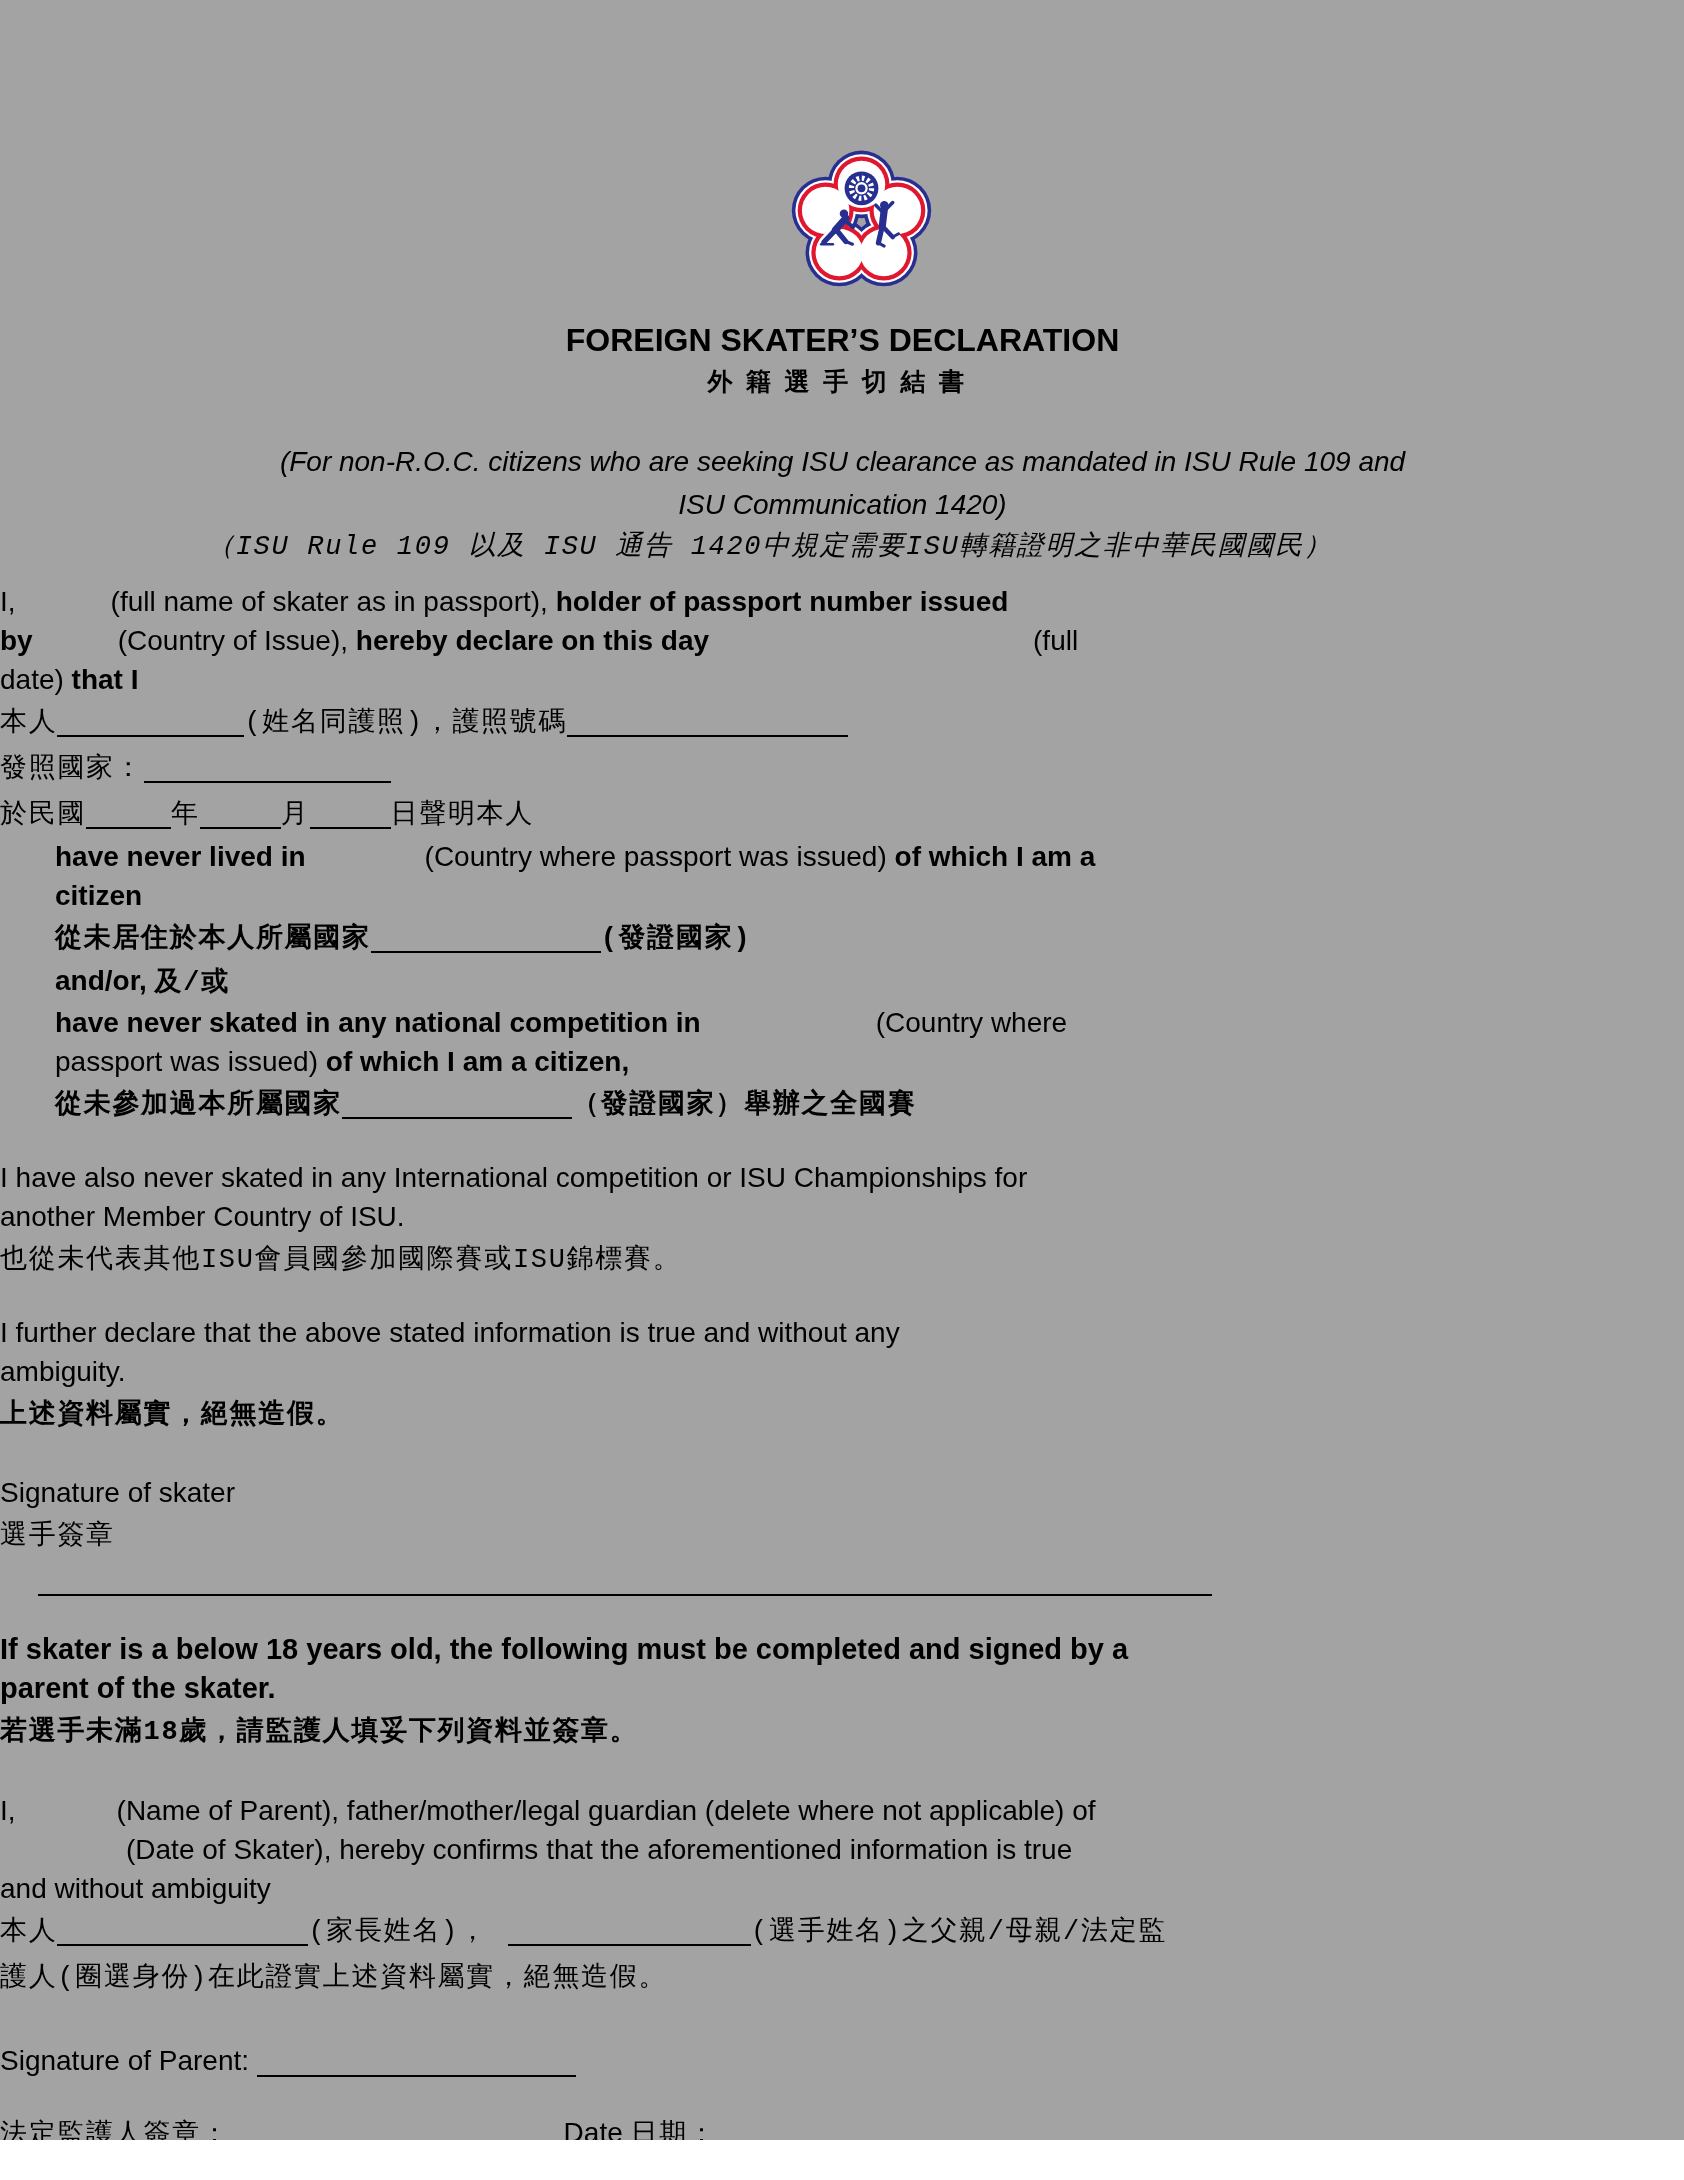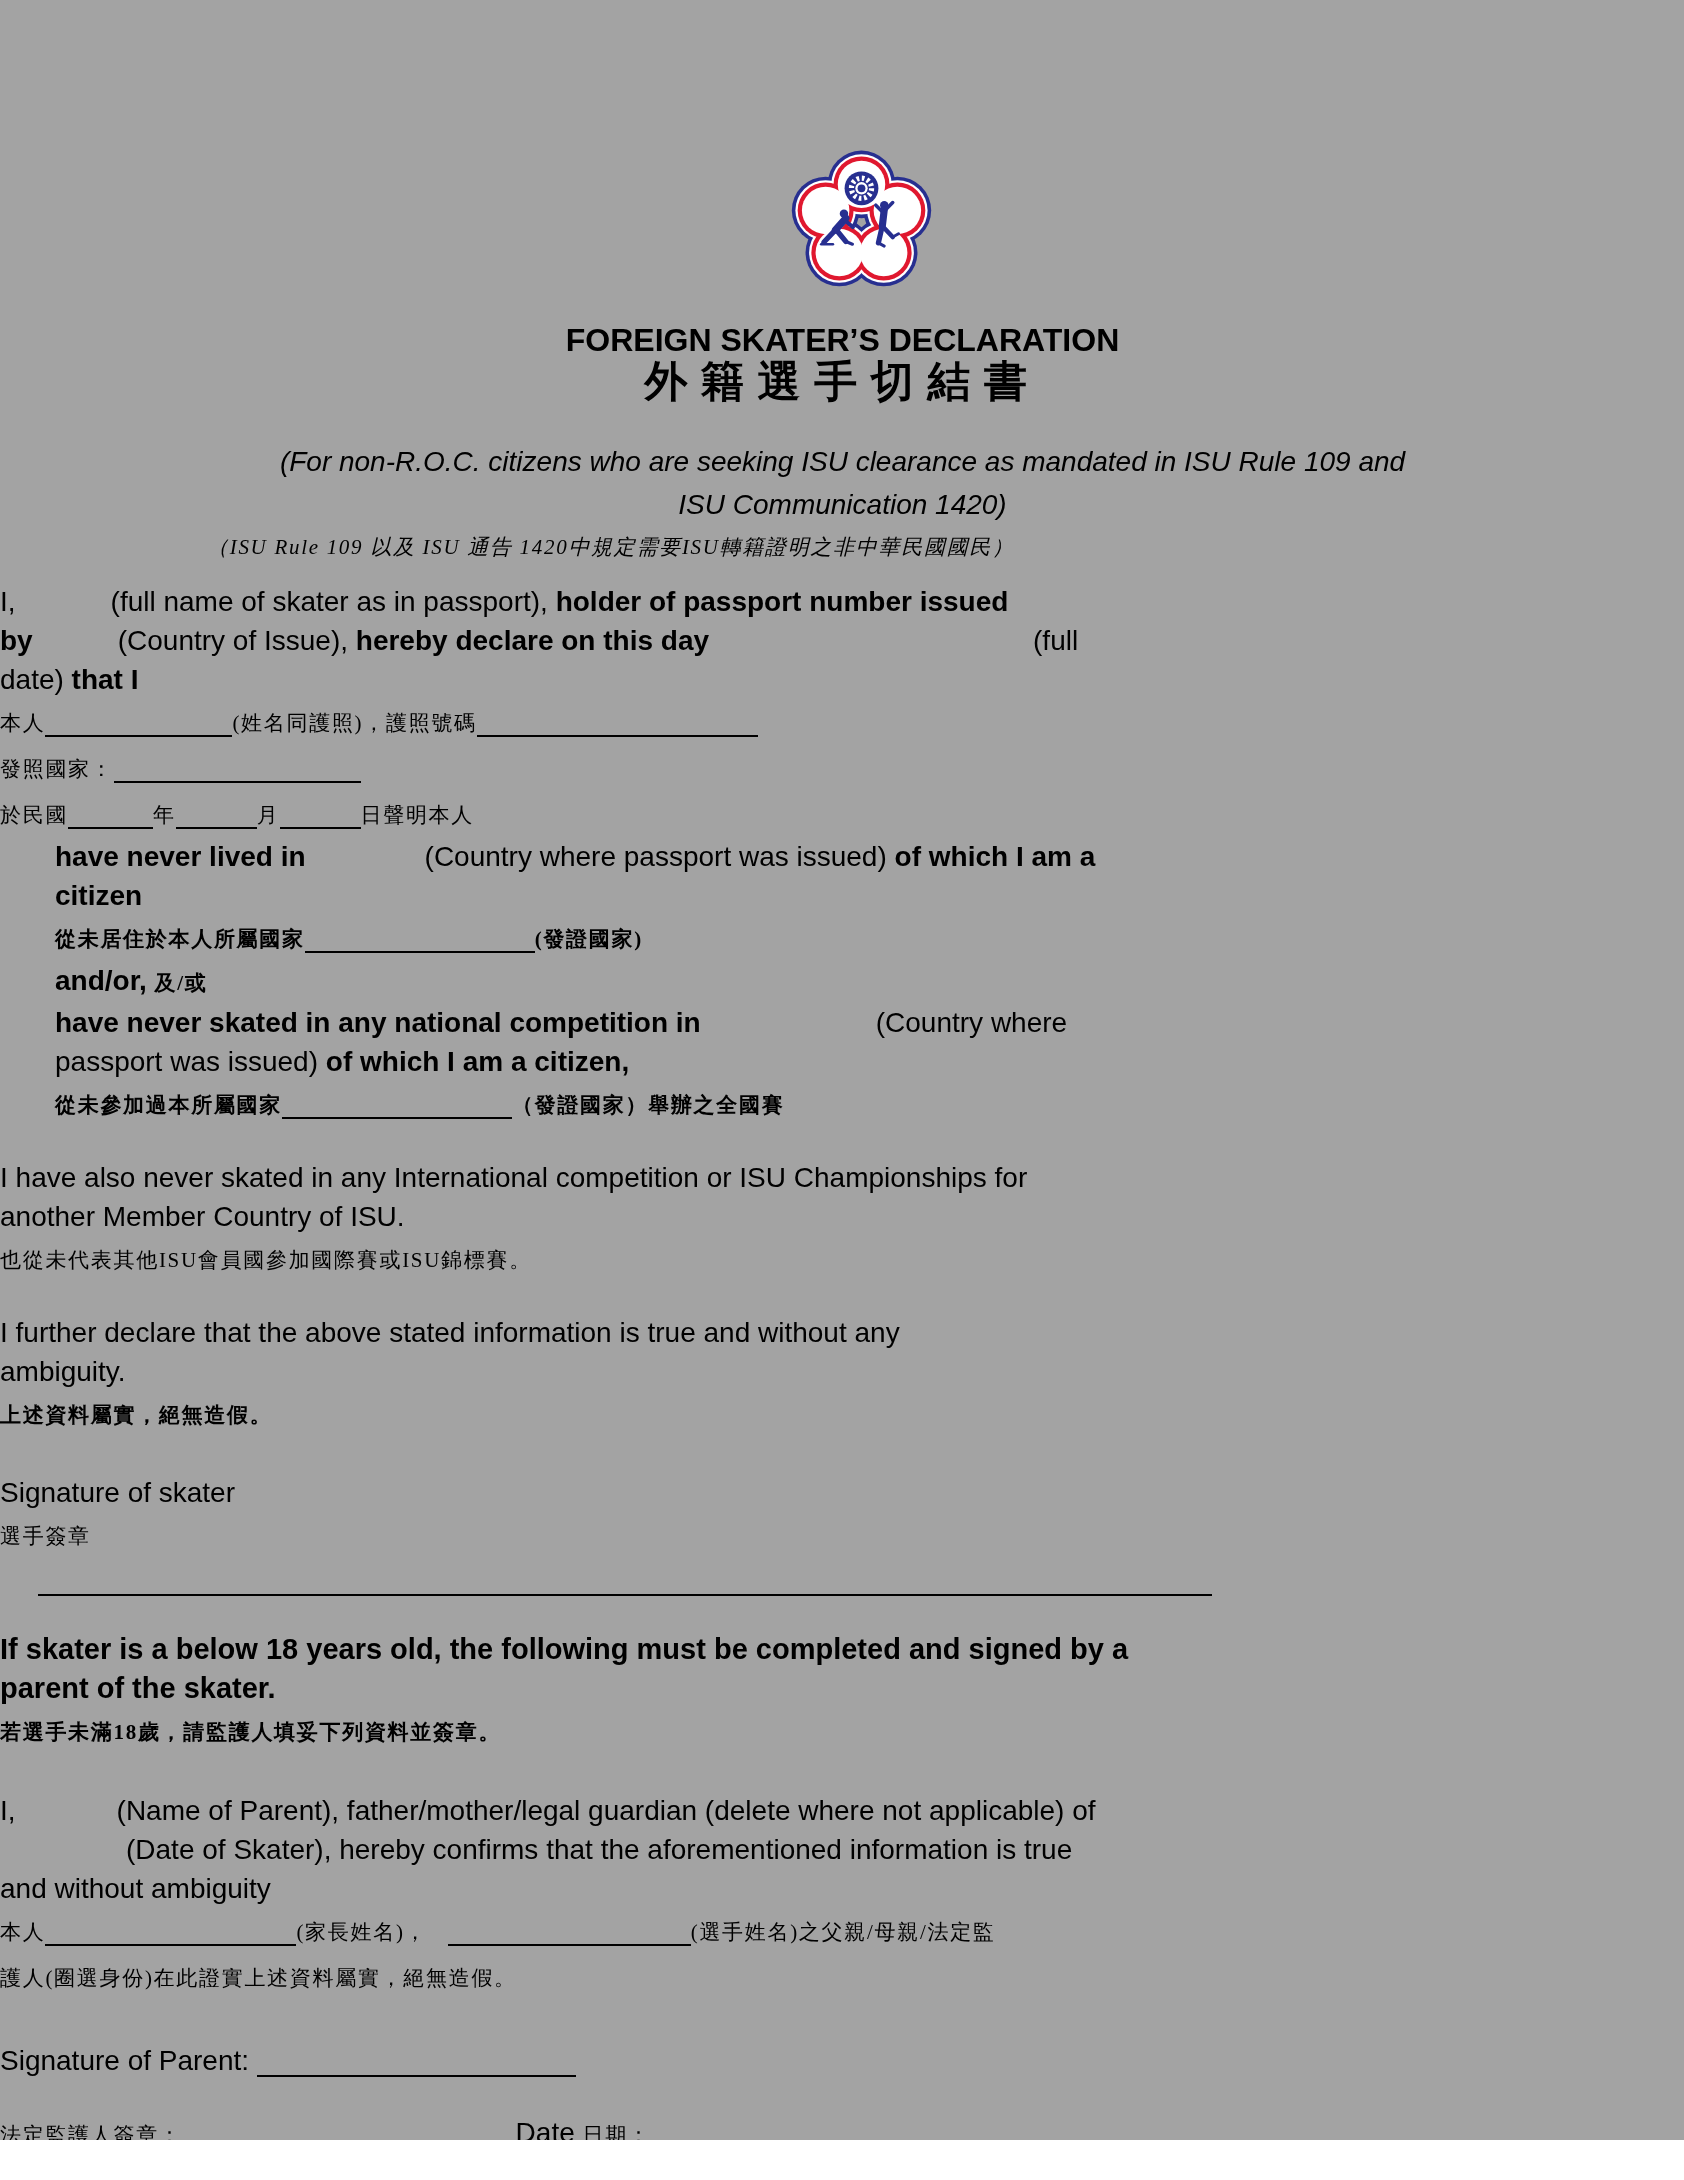--- a/index.html
+++ b/index.html
@@ -1,29 +1,29 @@
 <!DOCTYPE html>
 <html style="font-size:13.6px"><head>
 <meta charset="utf-8">
 <style>
   html,body{margin:0;padding:0;background:#ffffff;}
   .page{width:1685px;height:2140px;background:#a3a3a3;color:#000;overflow:hidden;
         font-family:"Liberation Sans","DejaVu Sans",sans-serif;position:relative;}
   .header{text-align:center;}
   .logo{margin-top:145px;display:inline-block;position:relative;left:19px;}
   .title{font-size:32px;font-weight:bold;line-height:39px;margin-top:25.6px;}
-  .title-zh{font-size:43px;font-weight:bold;line-height:43px;letter-spacing:13.6px;
+  .title-zh{font-size:25px;font-weight:bold;line-height:43px;letter-spacing:13.6px;
             font-family:"Liberation Serif","DejaVu Serif",serif;}
   .intro{margin-top:37px;font-style:italic;font-size:28px;line-height:43px;}
   .intro .c{text-align:center;}
   .intro .zh-line{margin-left:207px;text-align:left;}
   main{margin-top:13.6px;}
   .ln{font-size:28px;line-height:39px;white-space:nowrap;}
   .lnzh{line-height:44px;}
-  .zh{font-family:Liberation Serif, serif;font-size:21px;letter-spacing:1.7px;}
+  .zh{font-family:Liberation Mono, monospace;font-size:27px;letter-spacing:1.7px;}
   .b{font-weight:bold;}
   .ind{margin-left:55px;}
   .gap{display:inline-block;}
   .bl{display:inline-block;border-bottom:2.6px solid #000;height:1em;vertical-align:-6.8px;}
   .sig-rule{border:none;border-top:2.6px solid #000;height:0;width:1174px;margin:36px 0 0 38px;}
   .sec-head{margin-top:34px;font-size:29px;}
   .sp-a{height:31px;} .sp-b{height:31px;} .sp-c{height:36px;}
   .sp-d{height:37px;} .sp-e{height:41px;} .sp-f{height:31px;}
 </style>
 </head>

